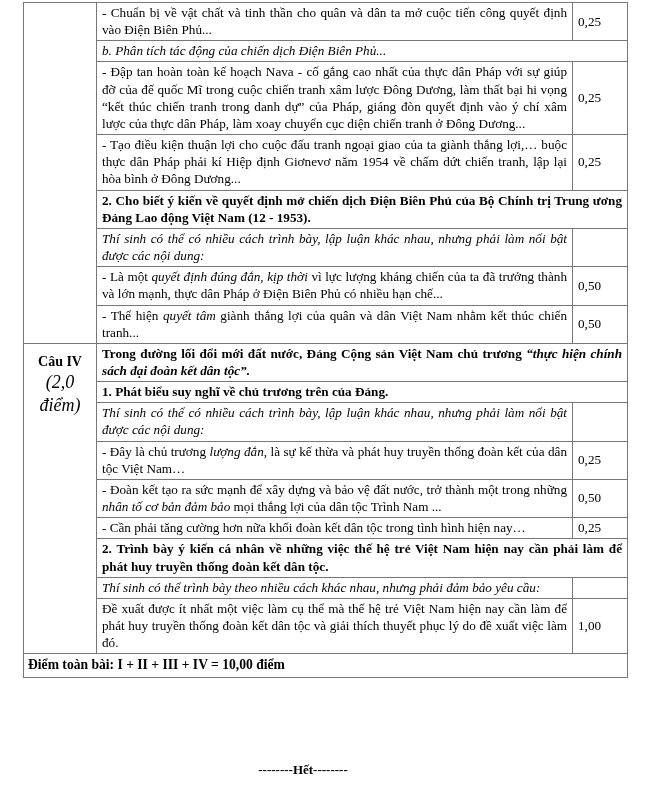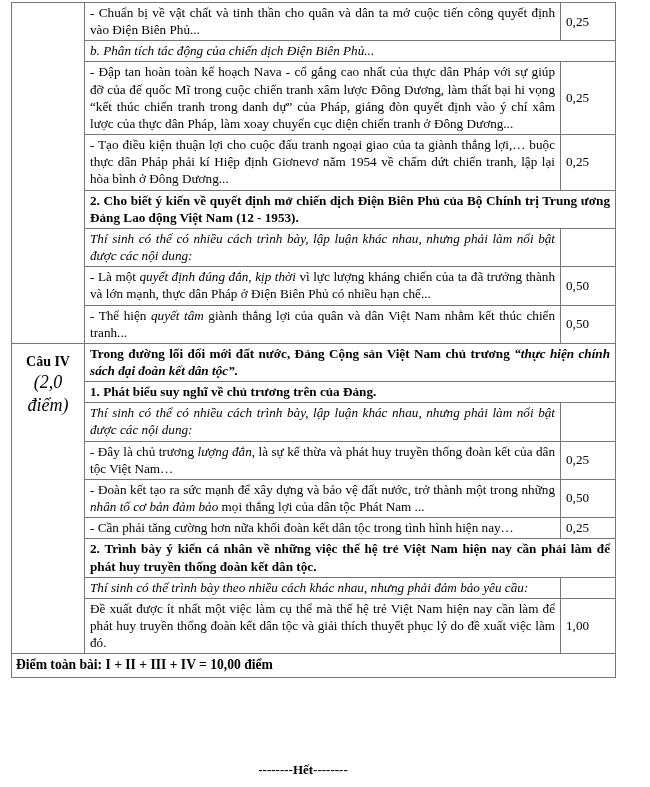--- a/index.html
+++ b/index.html
@@ -17,21 +17,21 @@
 
   .page {
     position: relative;
     width: 650px;
     height: 787px;
     box-sizing: border-box;
   }
 
   .answer-table {
     position: absolute;
-    left: 11px;
+    left: 23px;
     top: 2px;
     width: 604px;
     border-collapse: collapse;
     table-layout: fixed;
     padding-left: 20px;
   }
 
   .answer-table td {
     border: 1px solid #777777;
     vertical-align: top;
@@ -181,21 +181,21 @@
 
       <tr>
         <td class="body-cell">
           <span>- Đây là chủ trương </span><em class="it">lượng đắn</em><span>, là sự kế thừa và phát huy truyền thống đoàn kết của dân tộc Việt Nam…</span>
         </td>
         <td class="score-cell mid">0,25</td>
       </tr>
 
       <tr>
         <td class="body-cell">
-          <span>- Đoàn kết tạo ra sức mạnh để xây dựng và bảo vệ đất nước, trở thành một trong những </span><em class="it">nhân tố cơ bản đảm bảo</em><span> mọi thắng lợi của dân tộc Phát Nam ...</span>
+          <span>- Đoàn kết tạo ra sức mạnh để xây dựng và bảo vệ đất nước, trở thành một trong những </span><em class="it">nhân tố cơ bản đảm bảo</em><span> mọi thắng lợi của dân tộc Trình Nam ...</span>
         </td>
         <td class="score-cell mid">0,50</td>
       </tr>
 
       <tr>
         <td class="body-cell"><span>- Cần phải tăng cường hơn nữa khối đoàn kết dân tộc trong tình hình hiện nay…</span></td>
         <td class="score-cell mid">0,25</td>
       </tr>
 
       <tr>

